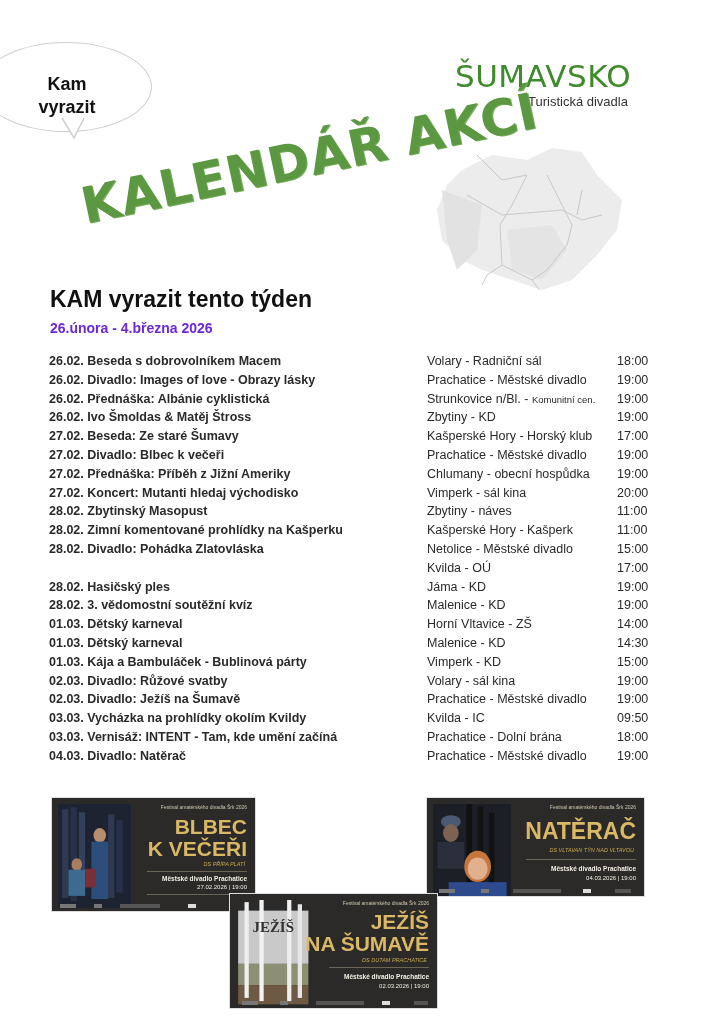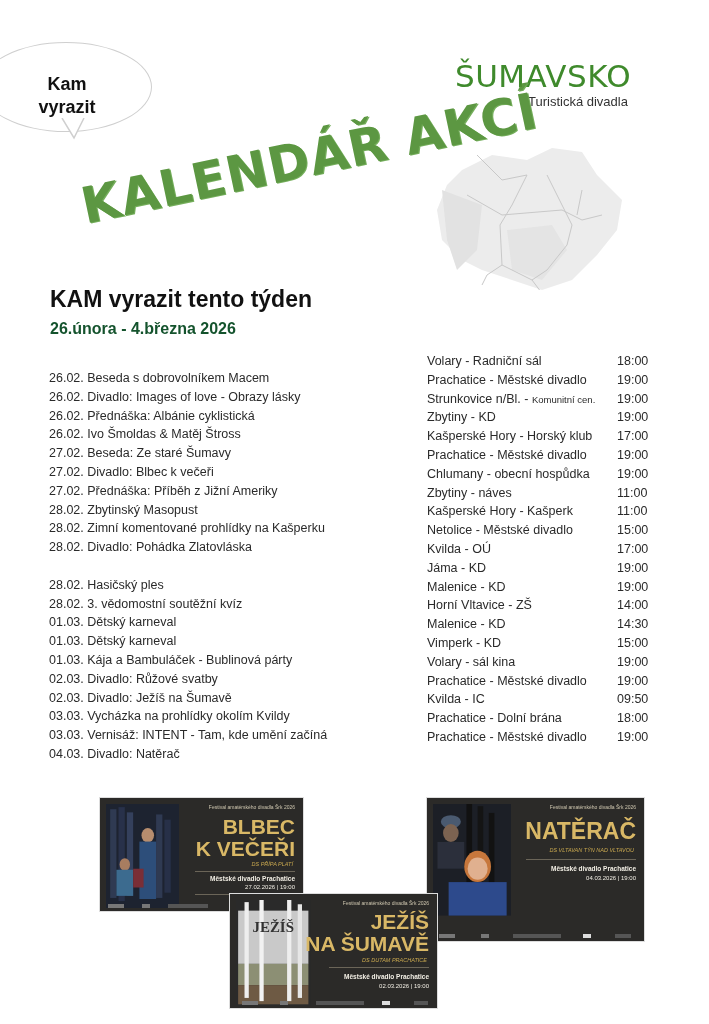--- a/index.html
+++ b/index.html
@@ -37,26 +37,26 @@
     color: #4f8f32; letter-spacing: 1px;
     transform: rotate(-12deg); transform-origin: left center;
     white-space: nowrap; opacity: 0.92;
     text-shadow: 1px 1px 0 #6aa84f;
   }
 
   .heading {
     position: absolute; left: 50px; top: 286px; font-size: 23px; font-weight: bold; color: #111;
   }
   .subheading {
-    position: absolute; left: 50px; top: 320px; font-size: 16px; font-weight: bold; color: #14532d;
+    position: absolute; left: 50px; top: 320px; font-size: 14px; font-weight: bold; color: #6d28d9;
   }
 
   .events { position: absolute; left: 49px; top: 353px; width: 610px; }
   .row { position: relative; height: 18.8px; font-size: 12.5px; color: #2a2a2a; white-space: nowrap; }
-  .row .name { position: absolute; left: 0; top: 18px; }
+  .row .name { position: absolute; left: 0; top: 1px; font-weight: bold; }
   .row .place { position: absolute; left: 378px; top: 1px; }
   .row .place small { font-size: 9.5px; }
   .row .time { position: absolute; left: 568px; top: 1px; }
 
   .poster {
     position: absolute; background: #2b2a28; overflow: hidden; border: 1px solid #ddd;
   }
   .poster .photo {
     position: absolute; left: 6px; top: 6px; bottom: 14px; width: 36%;
   }
@@ -136,20 +136,25 @@
       <span class="name"><span>27.02.</span> <span>Divadlo: Blbec k večeři</span></span>
       <span class="place"><span>Prachatice - Městské divadlo</span><small></small></span>
       <span class="time">19:00</span>
     </div>
     <div class="row">
       <span class="name"><span>27.02.</span> <span>Přednáška: Příběh z Jižní Ameriky</span></span>
       <span class="place"><span>Chlumany - obecní hospůdka</span><small></small></span>
       <span class="time">19:00</span>
     </div>
     <div class="row">
+      <span class="name"><span>27.02.</span> <span>Koncert: Mutanti hledaj východisko</span></span>
+      <span class="place"><span>Vimperk - sál kina</span><small></small></span>
+      <span class="time">20:00</span>
+    </div>
+    <div class="row">
       <span class="name"><span>28.02.</span> <span>Zbytinský Masopust</span></span>
       <span class="place"><span>Zbytiny - náves</span><small></small></span>
       <span class="time">11:00</span>
     </div>
     <div class="row">
       <span class="name"><span>28.02.</span> <span>Zimní komentované prohlídky na Kašperku</span></span>
       <span class="place"><span>Kašperské Hory - Kašperk</span><small></small></span>
       <span class="time">11:00</span>
     </div>
     <div class="row">
@@ -206,21 +211,21 @@
       <span class="place"><span>Prachatice - Dolní brána</span><small></small></span>
       <span class="time">18:00</span>
     </div>
     <div class="row">
       <span class="name"><span>04.03.</span> <span>Divadlo: Natěrač</span></span>
       <span class="place"><span>Prachatice - Městské divadlo</span><small></small></span>
       <span class="time">19:00</span>
     </div>
   </div>
 
-<div class="poster" style="left:51px; top:797px; width:205px; height:115px;margin-left:48px;">
+<div class="poster" style="left:51px; top:797px; width:205px; height:115px;">
   <svg class="photo" viewBox="0 0 70 100" preserveAspectRatio="none">
     <rect width="70" height="100" fill="#1d2330"></rect>
     <rect x="4" y="5" width="6" height="85" fill="#2f3a52"></rect>
     <rect x="12" y="3" width="6" height="90" fill="#28314a"></rect>
     <rect x="20" y="8" width="6" height="80" fill="#34405c"></rect>
     <rect x="48" y="10" width="6" height="80" fill="#2f3a52"></rect>
     <rect x="56" y="15" width="6" height="70" fill="#273048"></rect>
     <ellipse cx="40" cy="30" rx="6" ry="7" fill="#b78d6e"></ellipse>
     <rect x="32" y="36" width="16" height="55" fill="#2d4e7a"></rect>
     <ellipse cx="18" cy="58" rx="5" ry="6" fill="#a87d60"></ellipse>
@@ -236,21 +241,21 @@
   <div class="date" style="top:86px;">27.02.2026 | 19:00</div>
   <div class="line" style="top:96px; width:100px;"></div>
   <div class="foot">
     <span style="left:2px; width:16px;"></span>
       <span style="left:36px; width:8px;"></span>
       <span style="left:62px; width:40px; background:#555;"></span>
       <span style="left:130px; width:8px; background:#ddd;"></span>
   </div>
 </div>
 
-<div class="poster" style="left:426px; top:797px; width:219px; height:145px;">
+<div class="poster" style="left:426px; top:797px; width:219px; height:100px;">
   <svg class="photo" viewBox="0 0 70 100" preserveAspectRatio="none">
     <rect width="70" height="100" fill="#1c1f26"></rect>
     <rect x="30" y="0" width="5" height="90" fill="#111"></rect>
     <rect x="40" y="2" width="5" height="85" fill="#141414"></rect>
     <rect x="50" y="8" width="5" height="80" fill="#121212"></rect>
     <ellipse cx="16" cy="16" rx="9" ry="6" fill="#4a5a70"></ellipse>
     <ellipse cx="16" cy="26" rx="7" ry="8" fill="#7c6351"></ellipse>
     <rect x="4" y="34" width="24" height="24" fill="#2b2f3b"></rect>
     <ellipse cx="40" cy="56" rx="12" ry="14" fill="#c7773c"></ellipse>
     <ellipse cx="40" cy="58" rx="9" ry="10" fill="#e0b08f"></ellipse>

